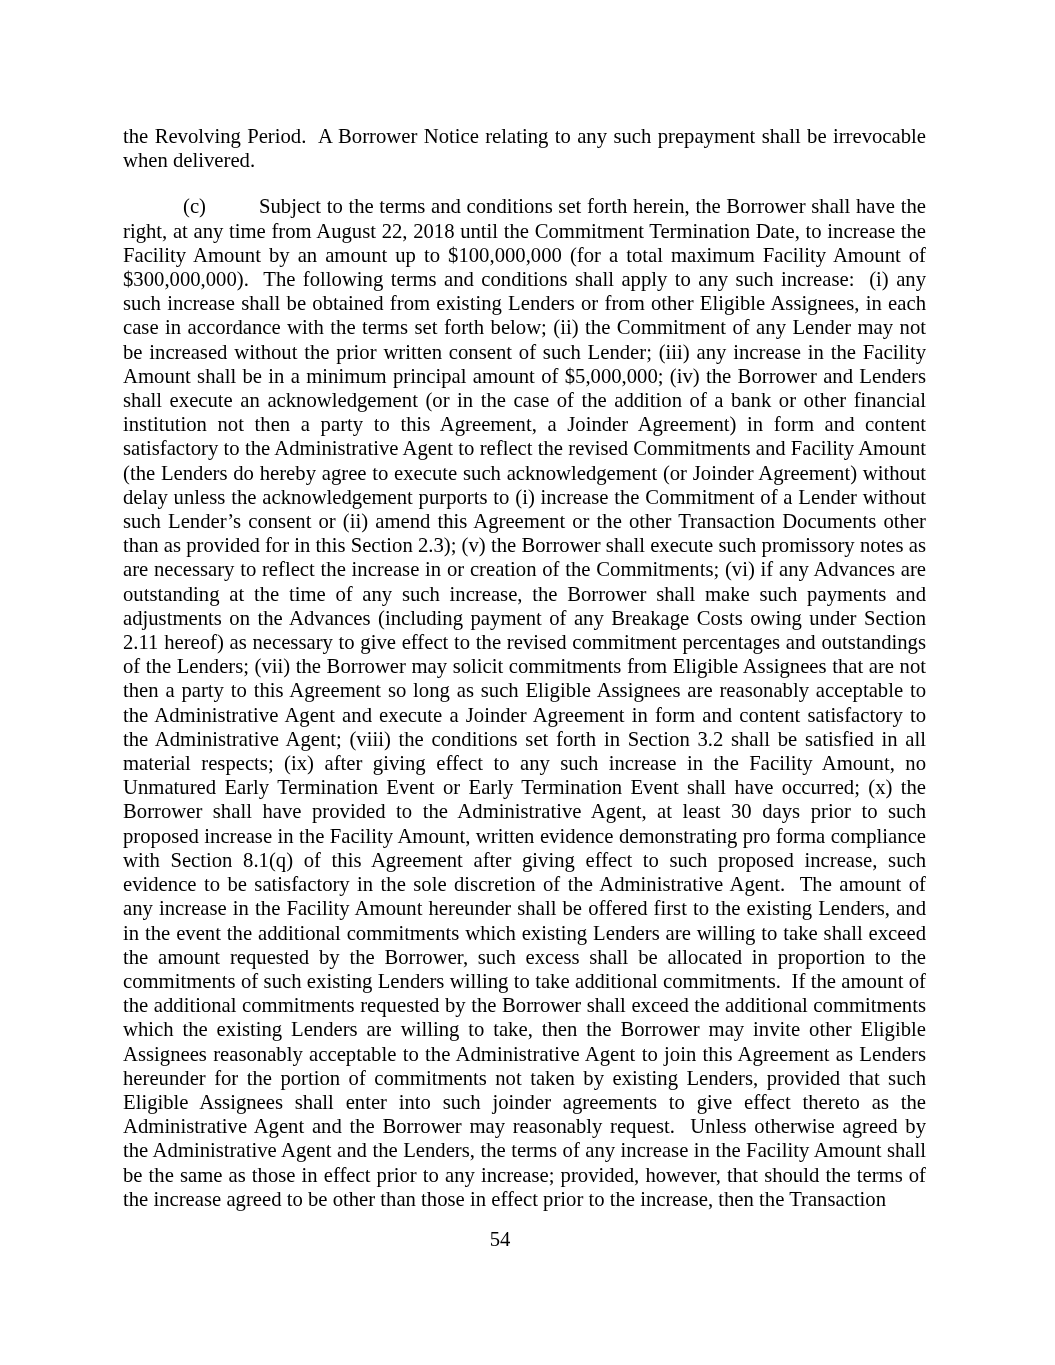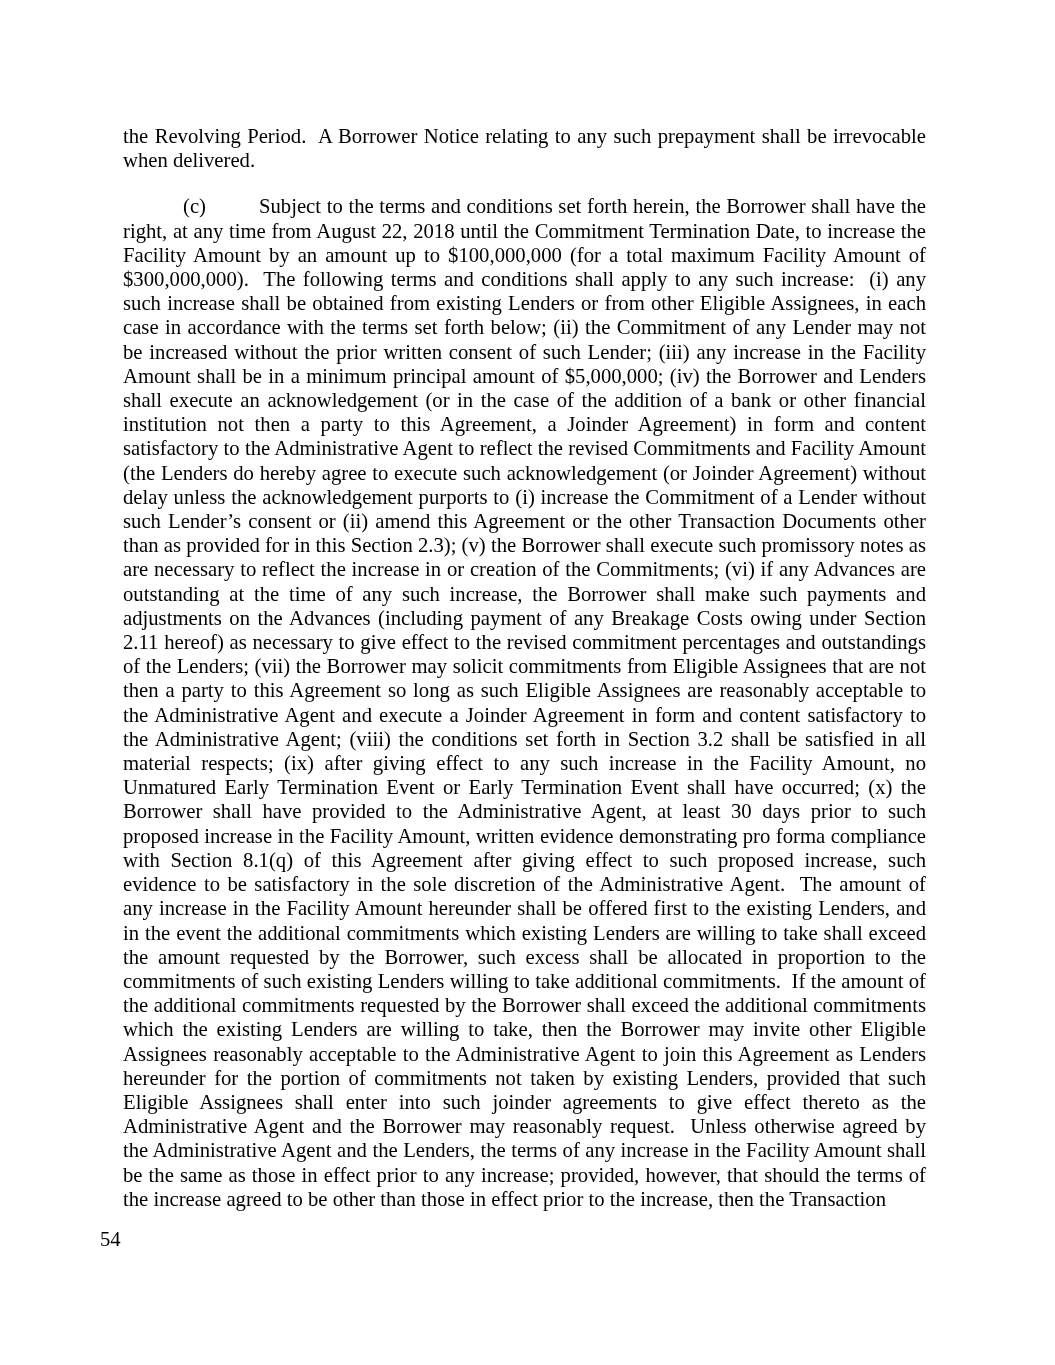--- a/index.html
+++ b/index.html
@@ -37,20 +37,21 @@
     width: 53px;
   }
   .u {
     text-underline-offset: 2px;
   }
   .footer {
     position: absolute;
     top: 1227px;
     left: 100px;
     width: 800px;
+    text-align: center;
   }
 </style>
 </head>
 <body>
 
 <div class="page">
   <div class="content">
       <p><span>the Revolving Period.&nbsp; A Borrower Notice relating to any such prepayment shall be irrevocable when delivered.</span></p>
       <p class="indent"><span>(c)</span><span class="tab"></span><span>Subject to the terms and conditions set forth herein, the Borrower shall have the right, at any time from August 22, 2018 until the Commitment Termination Date, to increase the Facility Amount by an amount up to $100,000,000 (for a total maximum Facility Amount of $300,000,000).&nbsp; The following terms and conditions shall apply to any such increase:&nbsp; (i) any such increase shall be obtained from existing Lenders or from other Eligible Assignees, in each case in accordance with the terms set forth below; (ii) the Commitment of any Lender may not be increased without the prior written consent of such Lender; (iii) any increase in the Facility Amount shall be in a minimum principal amount of $5,000,000; (iv) the Borrower and Lenders shall execute an acknowledgement (or in the case of the addition of a bank or other financial institution not then a party to this Agreement, a Joinder Agreement) in form and content satisfactory to the Administrative Agent to reflect the revised Commitments and Facility Amount (the Lenders do hereby agree to execute such acknowledgement (or Joinder Agreement) without delay unless the acknowledgement purports to (i) increase the Commitment of a Lender without such Lender’s consent or (ii) amend this Agreement or the other Transaction Documents other than as provided for in this </span><span class="u">Section 2.3</span><span>); (v) the Borrower shall execute such promissory notes as are necessary to reflect the increase in or creation of the Commitments; (vi) if any Advances are outstanding at the time of any such increase, the Borrower shall make such payments and adjustments on the Advances (including payment of any Breakage Costs owing under </span><span class="u">Section 2.11</span><span> hereof) as necessary to give effect to the revised commitment percentages and outstandings of the Lenders; (vii) the Borrower may solicit commitments from Eligible Assignees that are not then a party to this Agreement so long as such Eligible Assignees are reasonably acceptable to the Administrative Agent and execute a Joinder Agreement in form and content satisfactory to the Administrative Agent; (viii) the conditions set forth in </span><span class="u">Section 3.2</span><span> shall be satisfied in all material respects; (ix) after giving effect to any such increase in the Facility Amount, no Unmatured Early Termination Event or Early Termination Event shall have occurred; (x) the Borrower shall have provided to the Administrative Agent, at least 30 days prior to such proposed increase in the Facility Amount, written evidence demonstrating pro forma compliance with </span><span class="u">Section 8.1(q)</span><span> of this Agreement after giving effect to such proposed increase, such evidence to be satisfactory in the sole discretion of the Administrative Agent.&nbsp; The amount of any increase in the Facility Amount hereunder shall be offered first to the existing Lenders, and in the event the additional commitments which existing Lenders are willing to take shall exceed the amount requested by the Borrower, such excess shall be allocated in proportion to the commitments of such existing Lenders willing to take additional commitments.&nbsp; If the amount of the additional commitments requested by the Borrower shall exceed the additional commitments which the existing Lenders are willing to take, then the Borrower may invite other Eligible Assignees reasonably acceptable to the Administrative Agent to join this Agreement as Lenders hereunder for the portion of commitments not taken by existing Lenders, </span><span class="u">provided</span><span> </span><span class="u">that</span><span> such Eligible Assignees shall enter into such joinder agreements to give effect thereto as the Administrative Agent and the Borrower may reasonably request.&nbsp; Unless otherwise agreed by the Administrative Agent and the Lenders, the terms of any increase in the Facility Amount shall be the same as those in effect prior to any increase; </span><span class="u">provided</span><span>, </span><span class="u">however</span><span>, that should the terms of the increase agreed to be other than those in effect prior to the increase, then the Transaction</span></p>
     </div>

